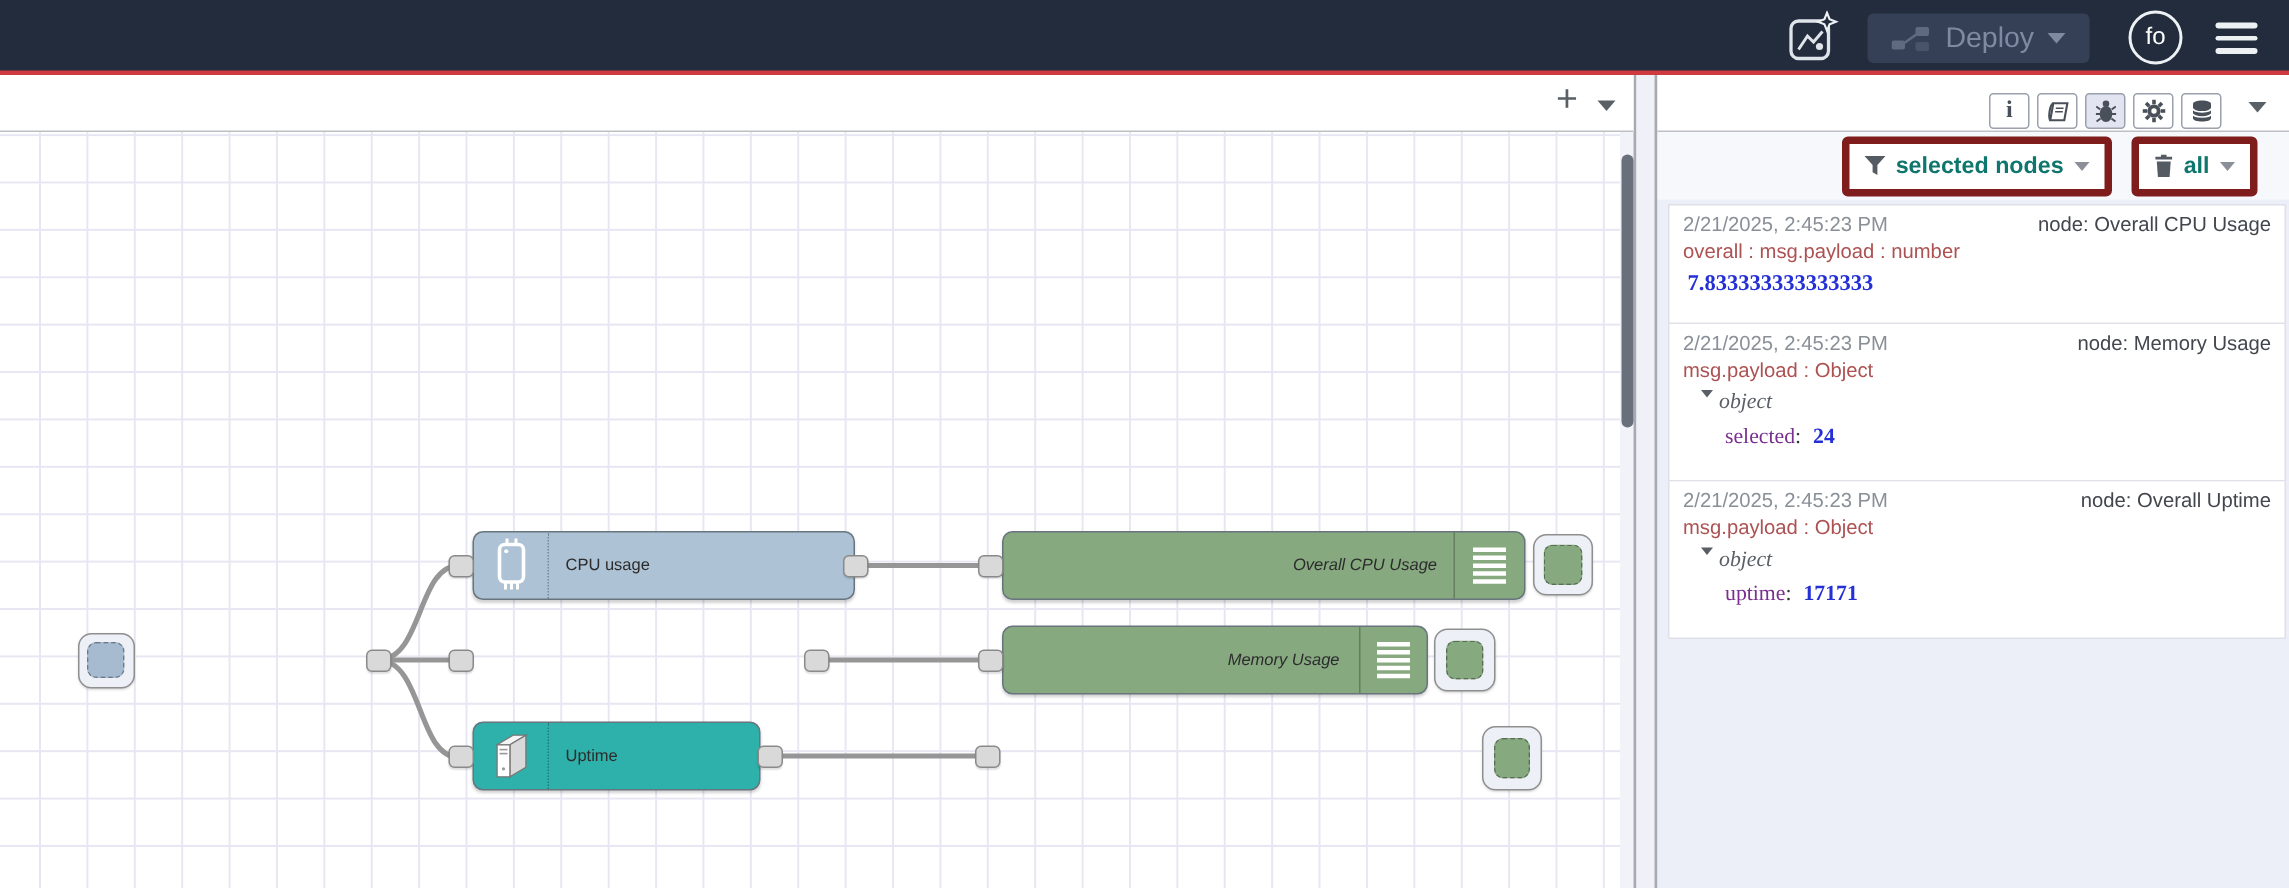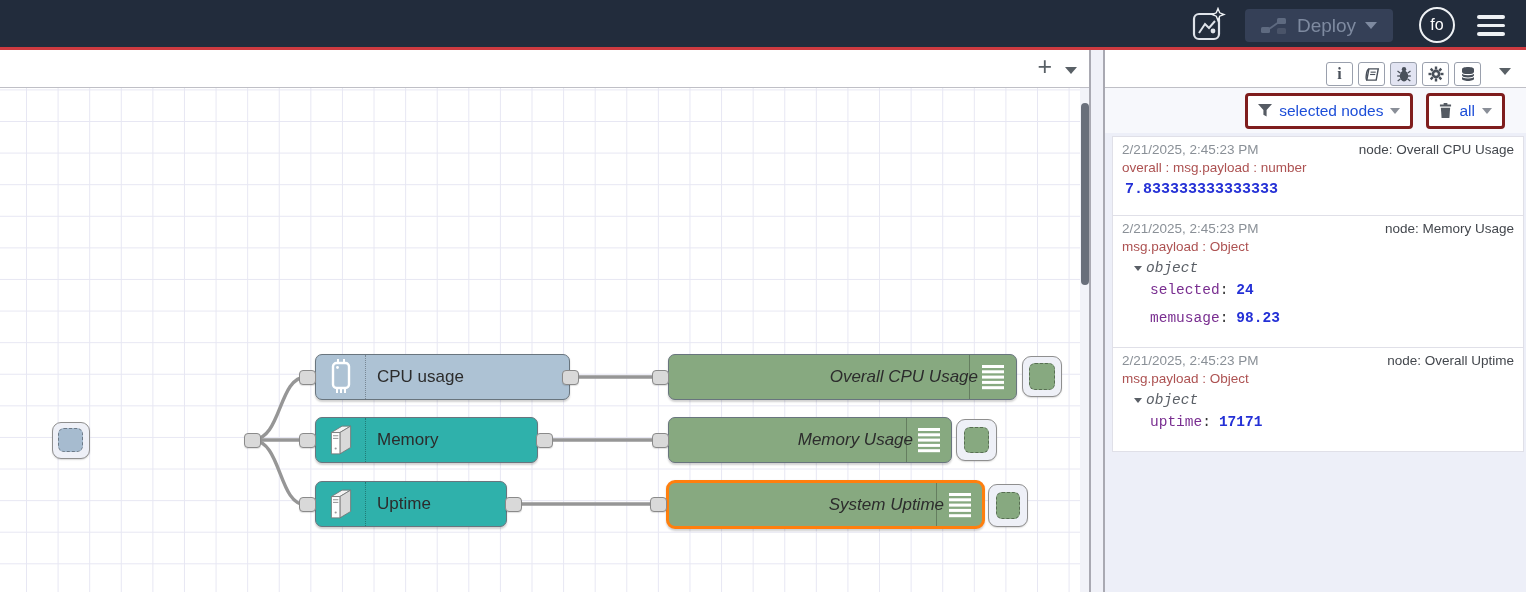--- a/index.html
+++ b/index.html
@@ -25,54 +25,54 @@
     background-size:31.6px 31.6px;background-position:26px 33px;}
   .vtrack{position:absolute;left:1080px;top:88px;width:9px;height:504px;background:#f2f3f9;}
   .vthumb{position:absolute;left:1081px;top:103px;width:8px;height:182px;background:#696f7b;border-radius:4px;z-index:3;}
   .edge-r{position:absolute;left:1089px;top:50px;width:2px;height:542px;background:#a9a9b2;}
   .splitter{position:absolute;left:1091px;top:50px;width:12px;height:542px;background:#f0f1f8;}
   .edge-s{position:absolute;left:1103px;top:50px;width:2px;height:542px;background:#a9a9b2;}
 
   .wires{position:absolute;left:0;top:0;width:1526px;height:592px;z-index:1;pointer-events:none;}
   .wires path{stroke:#969696;stroke-width:3.4;fill:none;stroke-linecap:round;}
 
-  .node{position:absolute;box-sizing:border-box;border:1.5px solid #69757e;border-radius:7px;font-size:17px;color:#2c2c2c;box-shadow:0 1.5px 2px rgba(0,0,0,0.18);z-index:2;}
+  .node{position:absolute;box-sizing:border-box;border:1.5px solid #69757e;border-radius:7px;font-size:11px;color:#2c2c2c;box-shadow:0 1.5px 2px rgba(0,0,0,0.18);z-index:2;}
   .node .label{position:absolute;inset:0;display:flex;align-items:center;padding-left:61px;white-space:nowrap;}
   .icon-region{position:absolute;left:0;top:0;bottom:0;width:49px;border-right:1px dotted rgba(0,0,0,0.30);display:flex;align-items:center;justify-content:center;}
-  .debug-node .label{justify-content:flex-end;font-style:italic;padding-left:0;padding-right:38px;margin-left:41px;}
+  .debug-node .label{justify-content:flex-end;font-style:italic;padding-left:0;padding-right:58px;margin-left:41px;}
   .icon-region-r{position:absolute;right:0;top:0;bottom:0;width:45px;border-left:1px solid rgba(0,0,0,0.25);display:flex;align-items:center;justify-content:center;}
   .selected{border:3px solid #ff7f0e;border-radius:9px;}
 
   .port{position:absolute;width:17px;height:15px;background:#d9d9d9;border:1.5px solid #8a8a8a;border-radius:4px;box-sizing:border-box;z-index:3;box-shadow:0 1px 1px rgba(0,0,0,0.12);}
   .nbtn-outer{position:absolute;background:#eef0f7;border:1.5px solid #8f8f8f;border-radius:9px;box-sizing:border-box;z-index:1;box-shadow:0 1px 1.5px rgba(0,0,0,0.15);}
   .nbtn-inner{position:absolute;border:1.5px dashed rgba(0,0,0,0.35);border-radius:6px;box-sizing:border-box;z-index:2;}
   .green{background:#87a980;}
 
   
   .sidebar-tabbar{position:absolute;left:1105px;top:50px;width:421px;height:38px;background:#fff;border-bottom:1px solid #bfbfc6;box-sizing:border-box;z-index:4;}
   .tab-debug{position:absolute;left:2px;top:7px;width:200px;height:32px;background:#fff;border:1px solid #bfbfc6;border-bottom:none;border-radius:7px 7px 0 0;display:flex;align-items:center;gap:6px;padding-left:11px;box-sizing:border-box;font-size:15.5px;font-weight:bold;color:#3a3f44;z-index:5;}
   .side-icons{position:absolute;left:221px;top:12px;display:flex;gap:5px;}
   .icon-btn{width:27px;height:24px;border:1px solid #9aa0ad;border-radius:3px;background:#fff;color:#49505a;display:flex;align-items:center;justify-content:center;box-sizing:border-box;}
   .icon-btn.active{background:#e2e4f2;}
   .side-caret{position:absolute;left:394px;top:18px;width:0;height:0;border-left:6px solid transparent;border-right:6px solid transparent;border-top:7px solid #596066;}
 
   .debug-toolbar{position:absolute;left:1105px;top:88px;width:421px;height:45px;background:#f7f8fc;display:flex;align-items:center;justify-content:flex-end;gap:13px;padding-right:21px;box-sizing:border-box;}
-  .tb-btn{height:30px;background:#fff;border:3px solid #7f1d1d;border-radius:4px;color:#1d4ed8;font-size:15.5px;display:flex;align-items:center;gap:7px;padding:0 10px;}
+  .tb-btn{height:30px;background:#fff;border:5px solid #7f1d1d;border-radius:4px;color:#0f766e;font-size:15.5px;display:flex;align-items:center;gap:7px;padding:0 10px;font-weight:bold;}
   .tb-btn .caret{border-top-color:#8a8f98;border-left-width:5px;border-right-width:5px;border-top-width:6px;}
   .tb-icon{color:#555b63;display:flex;}
 
   .debug-list{position:absolute;left:1105px;top:133px;width:421px;height:459px;background:#edeff8;padding-top:3px;box-sizing:border-box;}
   .msg{margin:0 2px 0 7px;background:#fff;border:1px solid #e0e0e8;border-top:none;padding:5px 9px 15px 9px;font-size:13.5px;}
   .msg:first-child{border-top:1px solid #e0e0e8;}
   .msg-meta{display:flex;justify-content:space-between;color:#8a9097;}
   .msg-meta .node-name{color:#43474d;}
   .msg-path{color:#ad5252;margin-top:3px;}
-  .mono{font-family:Liberation Mono, monospace;}
+  .mono{font-family:Liberation Serif, serif;}
   .msg-value{color:#2430d6;font-size:15px;font-weight:bold;margin:6px 0 2px 3px;}
-  .obj-row{margin-top:6px;padding-left:12px;color:#5a5f66;font-size:14.5px;display:flex;align-items:center;}
+  .obj-row{margin-top:6px;padding-left:12px;color:#5a5f66;font-size:14.5px;display:flex;align-items:flex-start;}
   .caret-sm{width:0;height:0;border-left:4.5px solid transparent;border-right:4.5px solid transparent;border-top:5.5px solid #5a5f66;margin-right:4px;}
   .obj-label{font-style:italic;}
   .prop-row{padding-left:28px;line-height:28px;font-size:14.5px;color:#333;}
   .prop-row .k{color:#792e90;}
   .prop-row .k::after{content:":";color:#333;}
   .prop-row .v{color:#2430d6;font-weight:bold;margin-left:8px;}
 </style>
 </head>
 <body>
 
@@ -142,33 +142,20 @@
         <line x1="12" y1="1" x2="12" y2="5" stroke="#fff" stroke-width="2"></line>
         <line x1="18" y1="1" x2="18" y2="5" stroke="#fff" stroke-width="2"></line>
         <circle cx="11.5" cy="9.5" r="1.4" fill="#fff"></circle>
       </svg>
     </div>
     <div class="label">CPU usage</div>
   </div>
   <div class="port" style="left:299px;top:370px;"></div>
   <div class="port" style="left:562px;top:370px;"></div>
 
-  <div class="node" style="left:315px;top:417px;width:223px;height:46px;background:#2fb1ab;">
-    <div class="icon-region">
-      <svg width="26" height="32" viewBox="0 0 24 30">
-        <polygon points="3,8 13,2 21,2 11,8" fill="#f4f4f4" stroke="#777" stroke-width="0.8"></polygon>
-        <polygon points="11,8 21,2 21,22 11,28" fill="#d9d9d9" stroke="#777" stroke-width="0.8"></polygon>
-        <polygon points="3,8 11,8 11,28 3,28" fill="#ffffff" stroke="#777" stroke-width="0.8"></polygon>
-        <line x1="4.5" y1="11" x2="9.5" y2="11" stroke="#999"></line>
-        <line x1="4.5" y1="13.5" x2="9.5" y2="13.5" stroke="#999"></line>
-        <circle cx="7" cy="23" r="1" fill="#999"></circle>
-      </svg>
-    </div>
-    <div class="label">Memory</div>
-  </div>
   <div class="port" style="left:299px;top:433px;"></div>
   <div class="port" style="left:536px;top:433px;"></div>
 
   <div class="node" style="left:315px;top:481px;width:192px;height:46px;background:#2fb1ab;">
     <div class="icon-region">
       <svg width="26" height="32" viewBox="0 0 24 30">
         <polygon points="3,8 13,2 21,2 11,8" fill="#f4f4f4" stroke="#777" stroke-width="0.8"></polygon>
         <polygon points="11,8 21,2 21,22 11,28" fill="#d9d9d9" stroke="#777" stroke-width="0.8"></polygon>
         <polygon points="3,8 11,8 11,28 3,28" fill="#ffffff" stroke="#777" stroke-width="0.8"></polygon>
         <line x1="4.5" y1="11" x2="9.5" y2="11" stroke="#999"></line>
@@ -212,34 +199,20 @@
             <line x1="1" y1="23.7" x2="23" y2="23.7"></line>
           </g>
       </svg>
     </div>
     <div class="label">Memory Usage</div>
   </div>
   <div class="port" style="left:652px;top:433px;"></div>
 
   <div class="nbtn-outer" style="left:988px;top:484px;width:40px;height:43px;"></div>
   <div class="nbtn-inner green" style="left:996px;top:492px;width:24px;height:27px;"></div>
-  <div class="node debug-node selected" style="left:666px;top:480px;width:319px;height:49px;background:#87a980;">
-    <div class="icon-region-r" style="width:45px;">
-      <svg width="24" height="26" viewBox="0 0 24 26">
-        <g stroke="#fff" stroke-width="3">
-            <line x1="1" y1="2.5" x2="23" y2="2.5"></line>
-            <line x1="1" y1="7.8" x2="23" y2="7.8"></line>
-            <line x1="1" y1="13.1" x2="23" y2="13.1"></line>
-            <line x1="1" y1="18.4" x2="23" y2="18.4"></line>
-            <line x1="1" y1="23.7" x2="23" y2="23.7"></line>
-          </g>
-      </svg>
-    </div>
-    <div class="label">System Uptime</div>
-  </div>
   <div class="port" style="left:650px;top:497px;"></div>
 
   <div class="sidebar-tabbar">
     <div class="side-icons">
       <div class="icon-btn">
         <span style="font-family:'Liberation Serif',serif;font-weight:bold;font-size:16px;">i</span>
       </div>
       <div class="icon-btn">
         <svg width="17" height="15" viewBox="0 0 18 16">
           <path d="M4,14 L14,14 L16.2,2 L6.2,2 Z" fill="none" stroke="currentColor" stroke-width="1.5"></path>
@@ -327,23 +300,20 @@
         <span class="node-name">node: Memory Usage</span>
       </div>
       <div class="msg-path">msg.payload : Object</div>
       <div class="obj-row mono">
         <span class="caret-sm"></span>
         <span class="obj-label">object</span>
       </div>
       <div class="prop-row mono">
         <span class="k">selected</span><span class="v">24</span>
       </div>
-      <div class="prop-row mono">
-        <span class="k">memusage</span><span class="v">98.23</span>
-      </div>
     </div>
 
     <div class="msg">
       <div class="msg-meta">
         <span>2/21/2025, 2:45:23 PM</span>
         <span class="node-name">node: Overall Uptime</span>
       </div>
       <div class="msg-path">msg.payload : Object</div>
       <div class="obj-row mono">
         <span class="caret-sm"></span>

